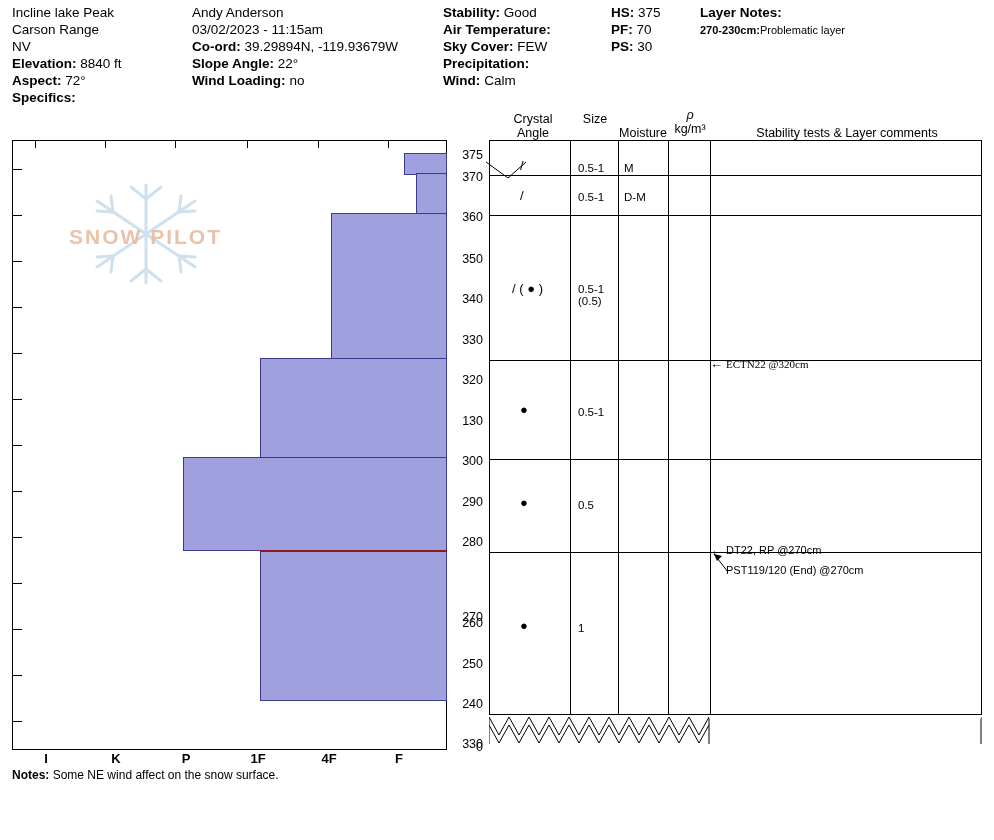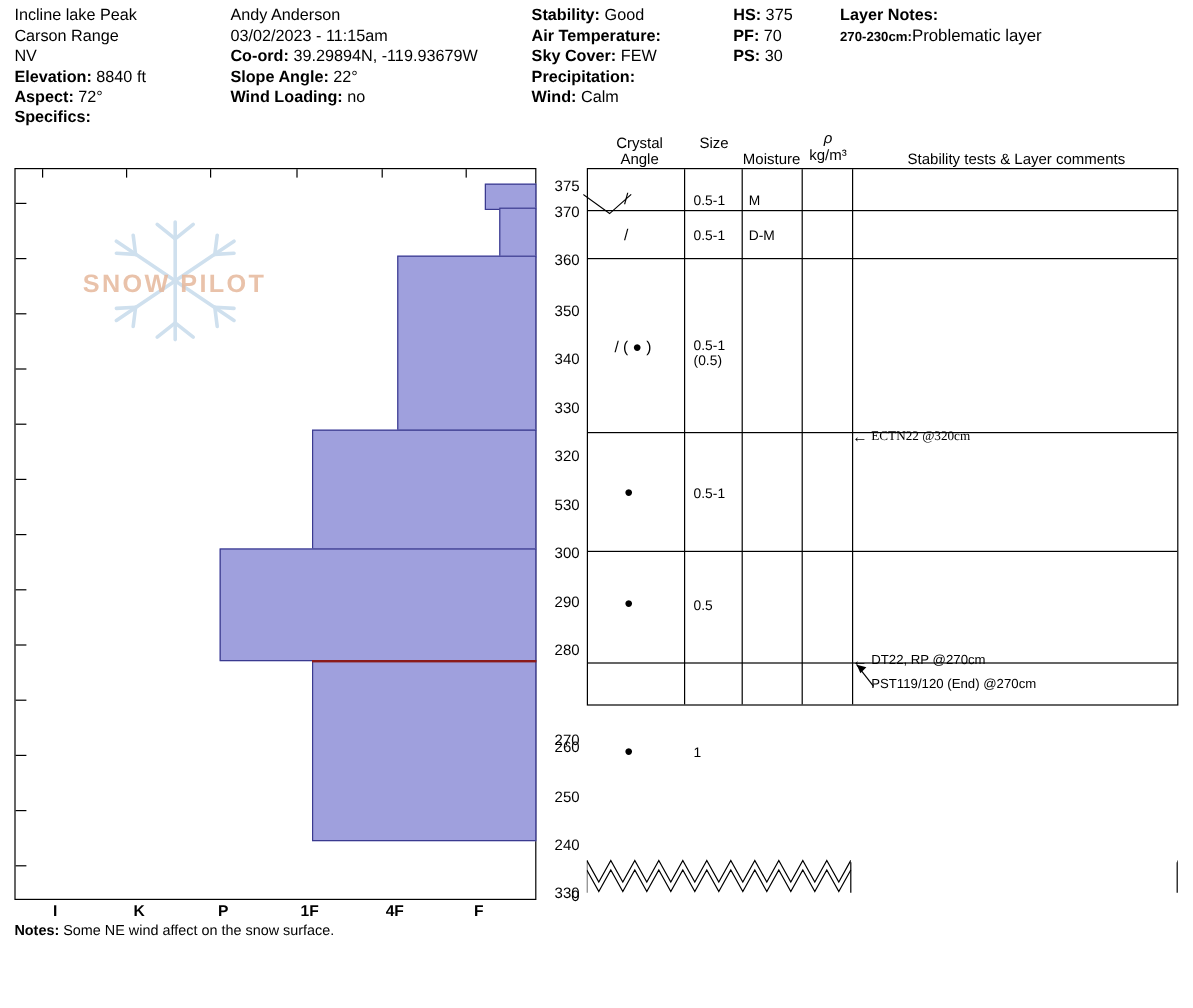--- a/index.html
+++ b/index.html
@@ -19,21 +19,21 @@
   .hcol .row { white-space: nowrap; }
   .lbl { font-weight: bold; }
   .val { font-weight: normal; }
 
   #hcol1 { left: 12px; top: 4px; }
   #hcol2 { left: 192px; top: 4px; }
   #hcol3 { left: 443px; top: 4px; }
   #hcol4 { left: 611px; top: 4px; }
   #hcol5 { left: 700px; top: 4px; }
 
-  .note-small { font-size: 14px; }
+  .note-small { font-size: 11px; }
   .note-bold { font-weight: bold; font-size: 11px; }
 
   
   .coltitles { position: absolute; left: 0; top: 106px; width: 994px; height: 34px; font-size: 12.5px; }
   .ct { position: absolute; text-align: center; line-height: 14px; }
   #ct-form { left: 498px; top: 6px; width: 70px; }
   #ct-size { left: 570px; top: 6px; width: 50px; }
   #ct-moist { left: 612px; top: 20px; width: 62px; }
   #ct-rho { left: 665px; top: 2px; width: 50px; }
   #ct-stab { left: 712px; top: 20px; width: 270px; }
@@ -63,21 +63,21 @@
   
   .hlabels { position: absolute; left: 12px; top: 751px; width: 435px; height: 20px; }
   .hlab { position: absolute; font-size: 13px; font-weight: bold; text-align: center; width: 30px; }
 
   
   .depthaxis { position: absolute; left: 447px; top: 140px; width: 42px; height: 620px; }
   .dlab { position: absolute; right: 6px; font-size: 12.5px; }
 
   
   .table-box {
-    position: absolute; left: 489px; top: 140px; width: 493px; height: 448px;
+    position: absolute; left: 489px; top: 140px; width: 493px; height: 575px;
     border: 1px solid #000; background: #fff;
   }
   .vline { position: absolute; top: 0; bottom: 0; width: 0; border-left: 1px solid #000; }
   .hline { position: absolute; left: 0; right: 0; height: 0; border-top: 1px solid #000; }
   .cell { position: absolute; font-size: 11.5px; line-height: 13px; }
 
   
   .zig { position: absolute; left: 489px; top: 715px; width: 493px; height: 30px; }
 
   .annot { position: absolute; font-size: 11px; white-space: nowrap; }
@@ -269,21 +269,21 @@
   </div>
 
   <div class="depthaxis">
     <div class="dlab" style="top:8px;">375</div>
     <div class="dlab" style="top:30px;">370</div>
     <div class="dlab" style="top:70px;">360</div>
     <div class="dlab" style="top:112px;">350</div>
     <div class="dlab" style="top:152px;">340</div>
     <div class="dlab" style="top:193px;">330</div>
     <div class="dlab" style="top:233px;">320</div>
-    <div class="dlab" style="top:274px;">530</div>
+    <div class="dlab" style="top:274px;">130</div>
     <div class="dlab" style="top:314px;">300</div>
     <div class="dlab" style="top:355px;">290</div>
     <div class="dlab" style="top:395px;">280</div>
     <div class="dlab" style="top:436px;margin-top:34px;">270</div>
     <div class="dlab" style="top:476px;">260</div>
     <div class="dlab" style="top:517px;">250</div>
     <div class="dlab" style="top:557px;">240</div>
     <div class="dlab" style="top:597px;">330</div>
 
   </div>

